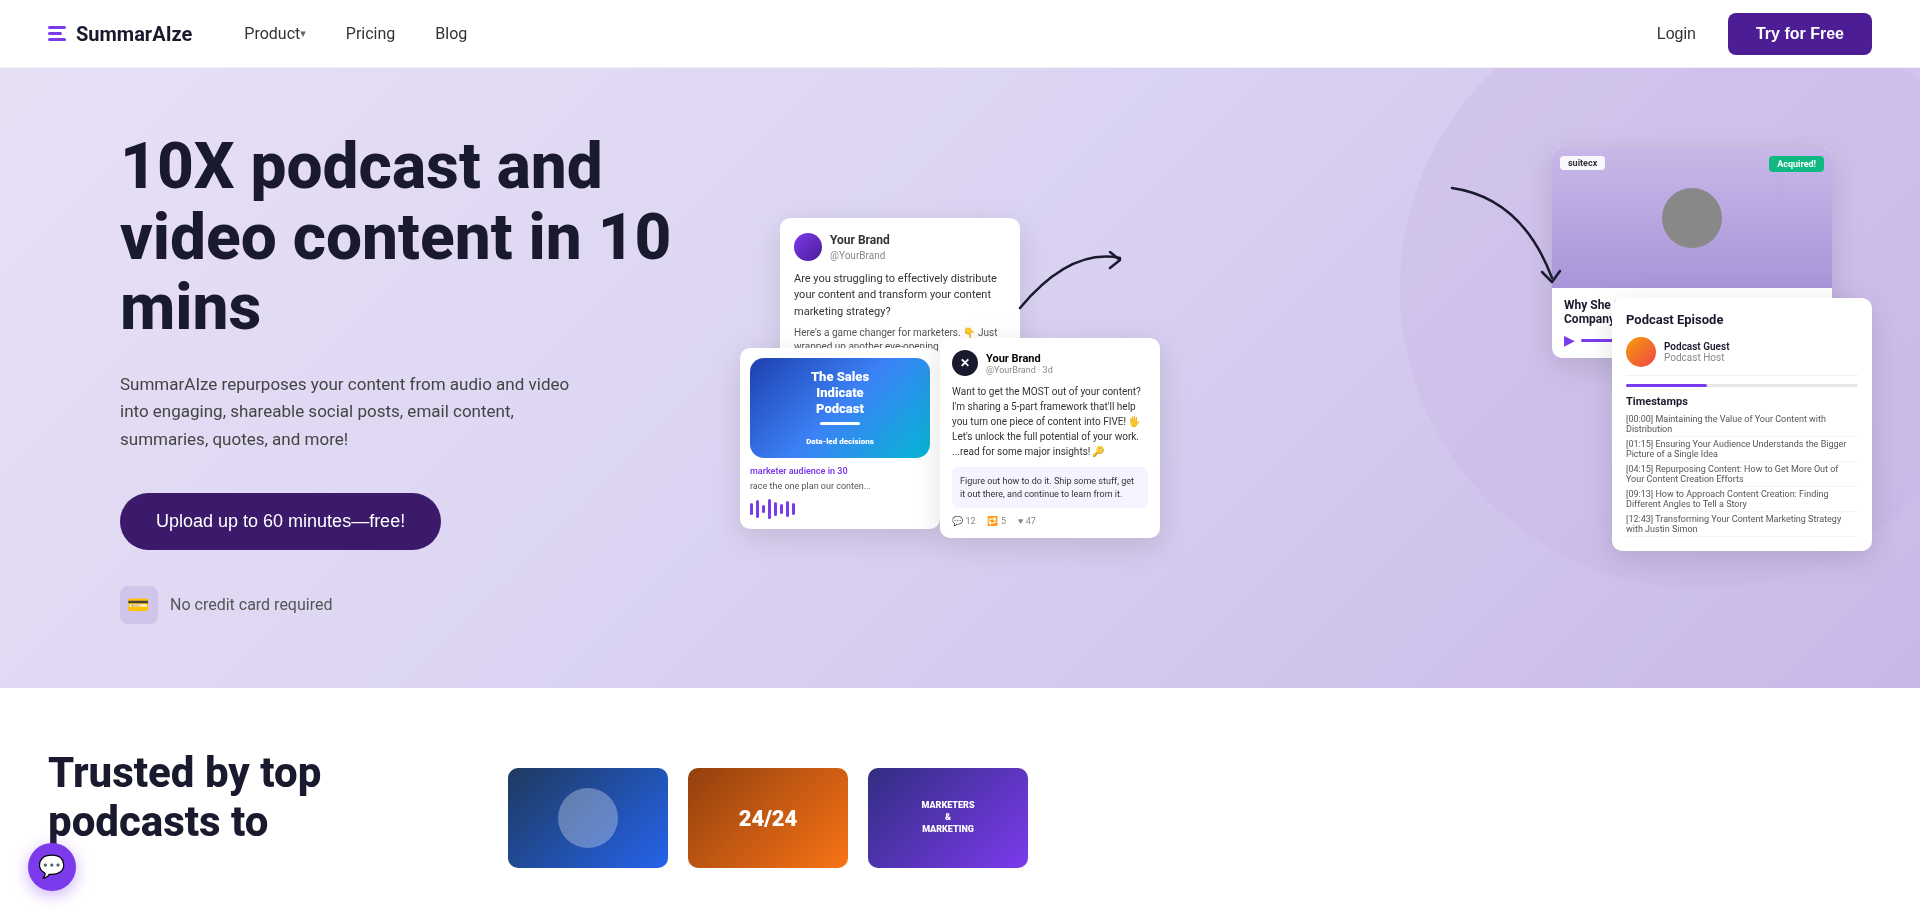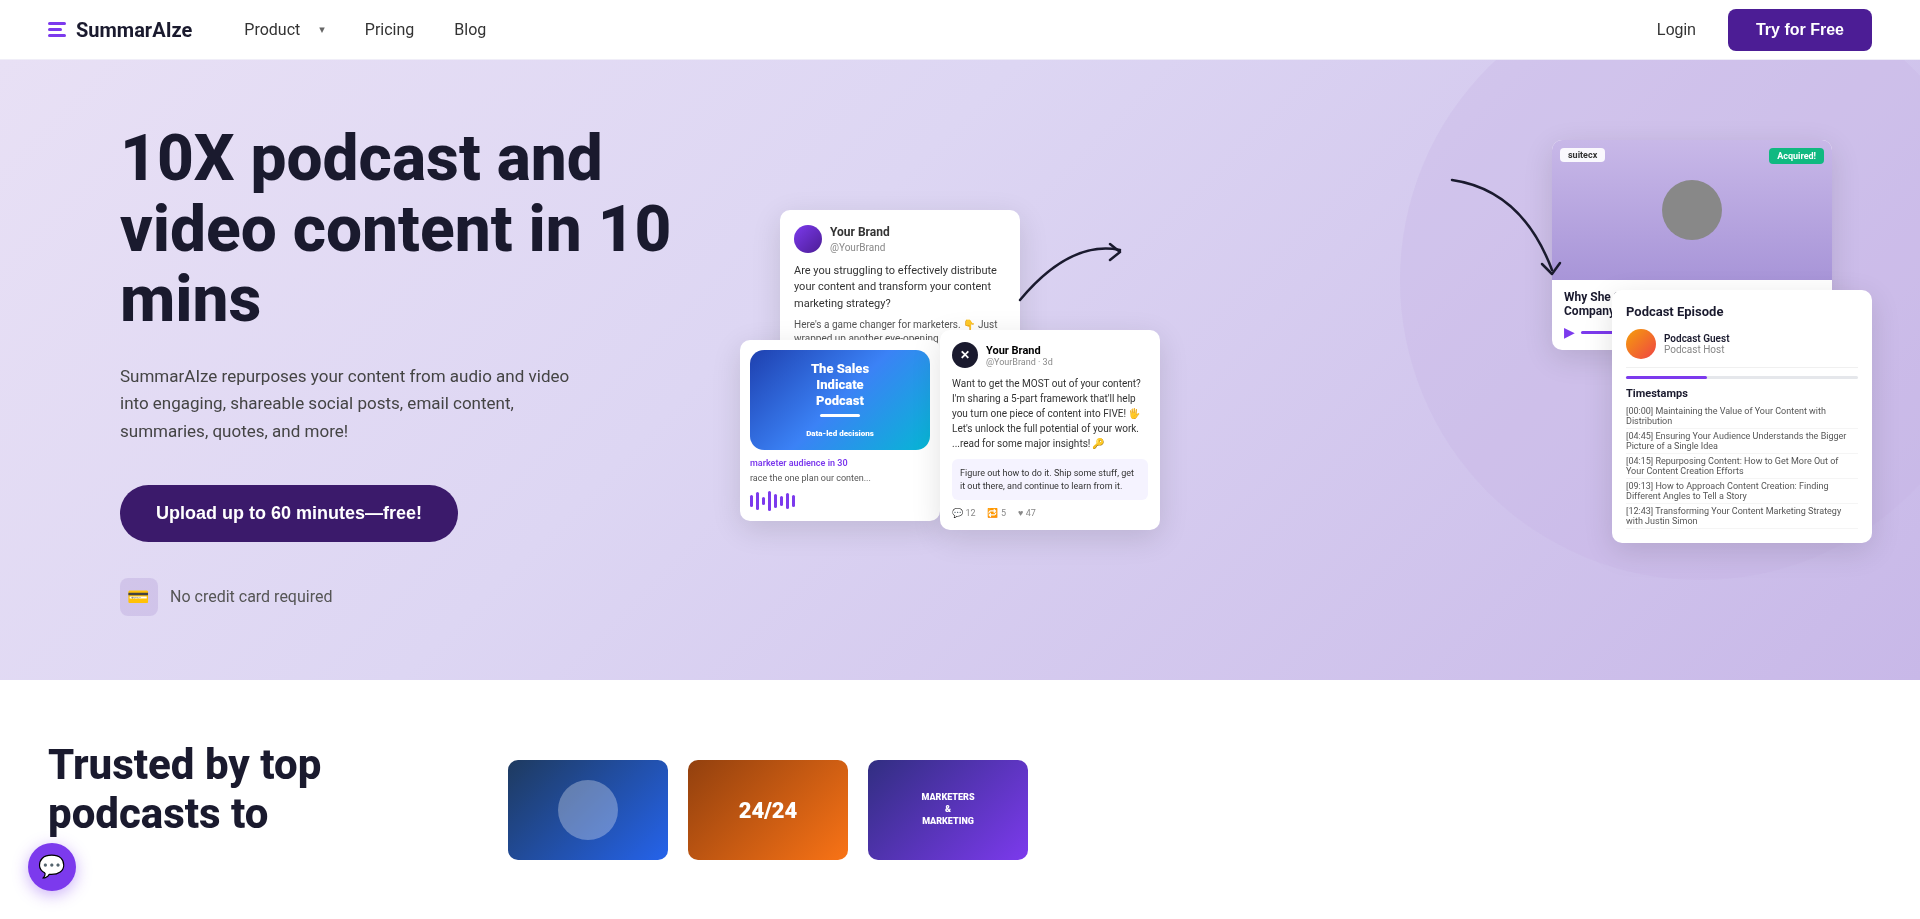--- a/index.html
+++ b/index.html
@@ -4,42 +4,42 @@
   <style>
     * { margin: 0; padding: 0; box-sizing: border-box; }
     body { font-family: -apple-system, BlinkMacSystemFont, 'Segoe UI', Roboto, sans-serif; overflow-x: hidden; }
 
     
     nav {
       display: flex;
       align-items: center;
       justify-content: space-between;
       padding: 0 48px;
-      height: 60px;
+      height: 68px;
       background: #fff;
       border-bottom: 1px solid #f0eef8;
       position: relative;
       z-index: 10;
     }
     .nav-left { display: flex; align-items: center; gap: 36px; }
     .logo { display: flex; align-items: center; gap: 10px; font-weight: 700; font-size: 20px; color: #1a1a2e; text-decoration: none; }
     .logo-icon { display: flex; flex-direction: column; gap: 3px; }
     .logo-icon span { display: block; height: 3px; border-radius: 2px; background: #7c3aed; }
     .logo-icon span:nth-child(1) { width: 18px; }
     .logo-icon span:nth-child(2) { width: 14px; }
     .logo-icon span:nth-child(3) { width: 18px; }
     .nav-links { display: flex; align-items: center; gap: 8px; }
     .nav-link {
       padding: 8px 16px;
       font-size: 16px;
       color: #333;
       text-decoration: none;
       display: flex;
       align-items: center;
-      gap: 19px;
+      gap: 0;
       border-radius: 6px;
       cursor: pointer;
     }
     .chevron { font-size: 11px; color: #666; }
     .nav-right { display: flex; align-items: center; gap: 16px; }
     .login-btn {
       font-size: 16px;
       color: #333;
       background: none;
       border: none;
@@ -97,21 +97,21 @@
       margin-bottom: 40px;
       max-width: 480px;
     }
     .hero-cta {
       background: #3b1a6b;
       color: #fff;
       border: none;
       border-radius: 50px;
       padding: 18px 36px;
       font-size: 18px;
-      font-weight: 700;
+      font-weight: 400;
       cursor: pointer;
       margin-bottom: 20px;
       display: inline-block;
       text-align: center;
     }
     .no-cc {
       display: flex;
       align-items: center;
       gap: 12px;
       margin-top: 16px;
@@ -517,21 +517,21 @@
           <div class="guest-role">Podcast Host</div>
         </div>
       </div>
       <div class="episode-line"></div>
       <div style="height:3px;background:#e5e7eb;border-radius:2px;margin-bottom:8px;">
         <div style="width:35%;height:100%;background:#7c3aed;border-radius:2px;"></div>
       </div>
       <div class="timestamps-title">Timestamps</div>
       <div>
         <div class="timestamp-item">[00:00] Maintaining the Value of Your Content with Distribution</div>
-        <div class="timestamp-item">[04:45] Ensuring Your Audience Understands the Bigger Picture of a Single Idea</div>
+        <div class="timestamp-item">[01:15] Ensuring Your Audience Understands the Bigger Picture of a Single Idea</div>
         <div class="timestamp-item">[04:15] Repurposing Content: How to Get More Out of Your Content Creation Efforts</div>
         <div class="timestamp-item">[09:13] How to Approach Content Creation: Finding Different Angles to Tell a Story</div>
         <div class="timestamp-item">[12:43] Transforming Your Content Marketing Strategy with Justin Simon</div>
       </div>
     </div>
 
   </div>
 </section>
 
 <section class="lower">

